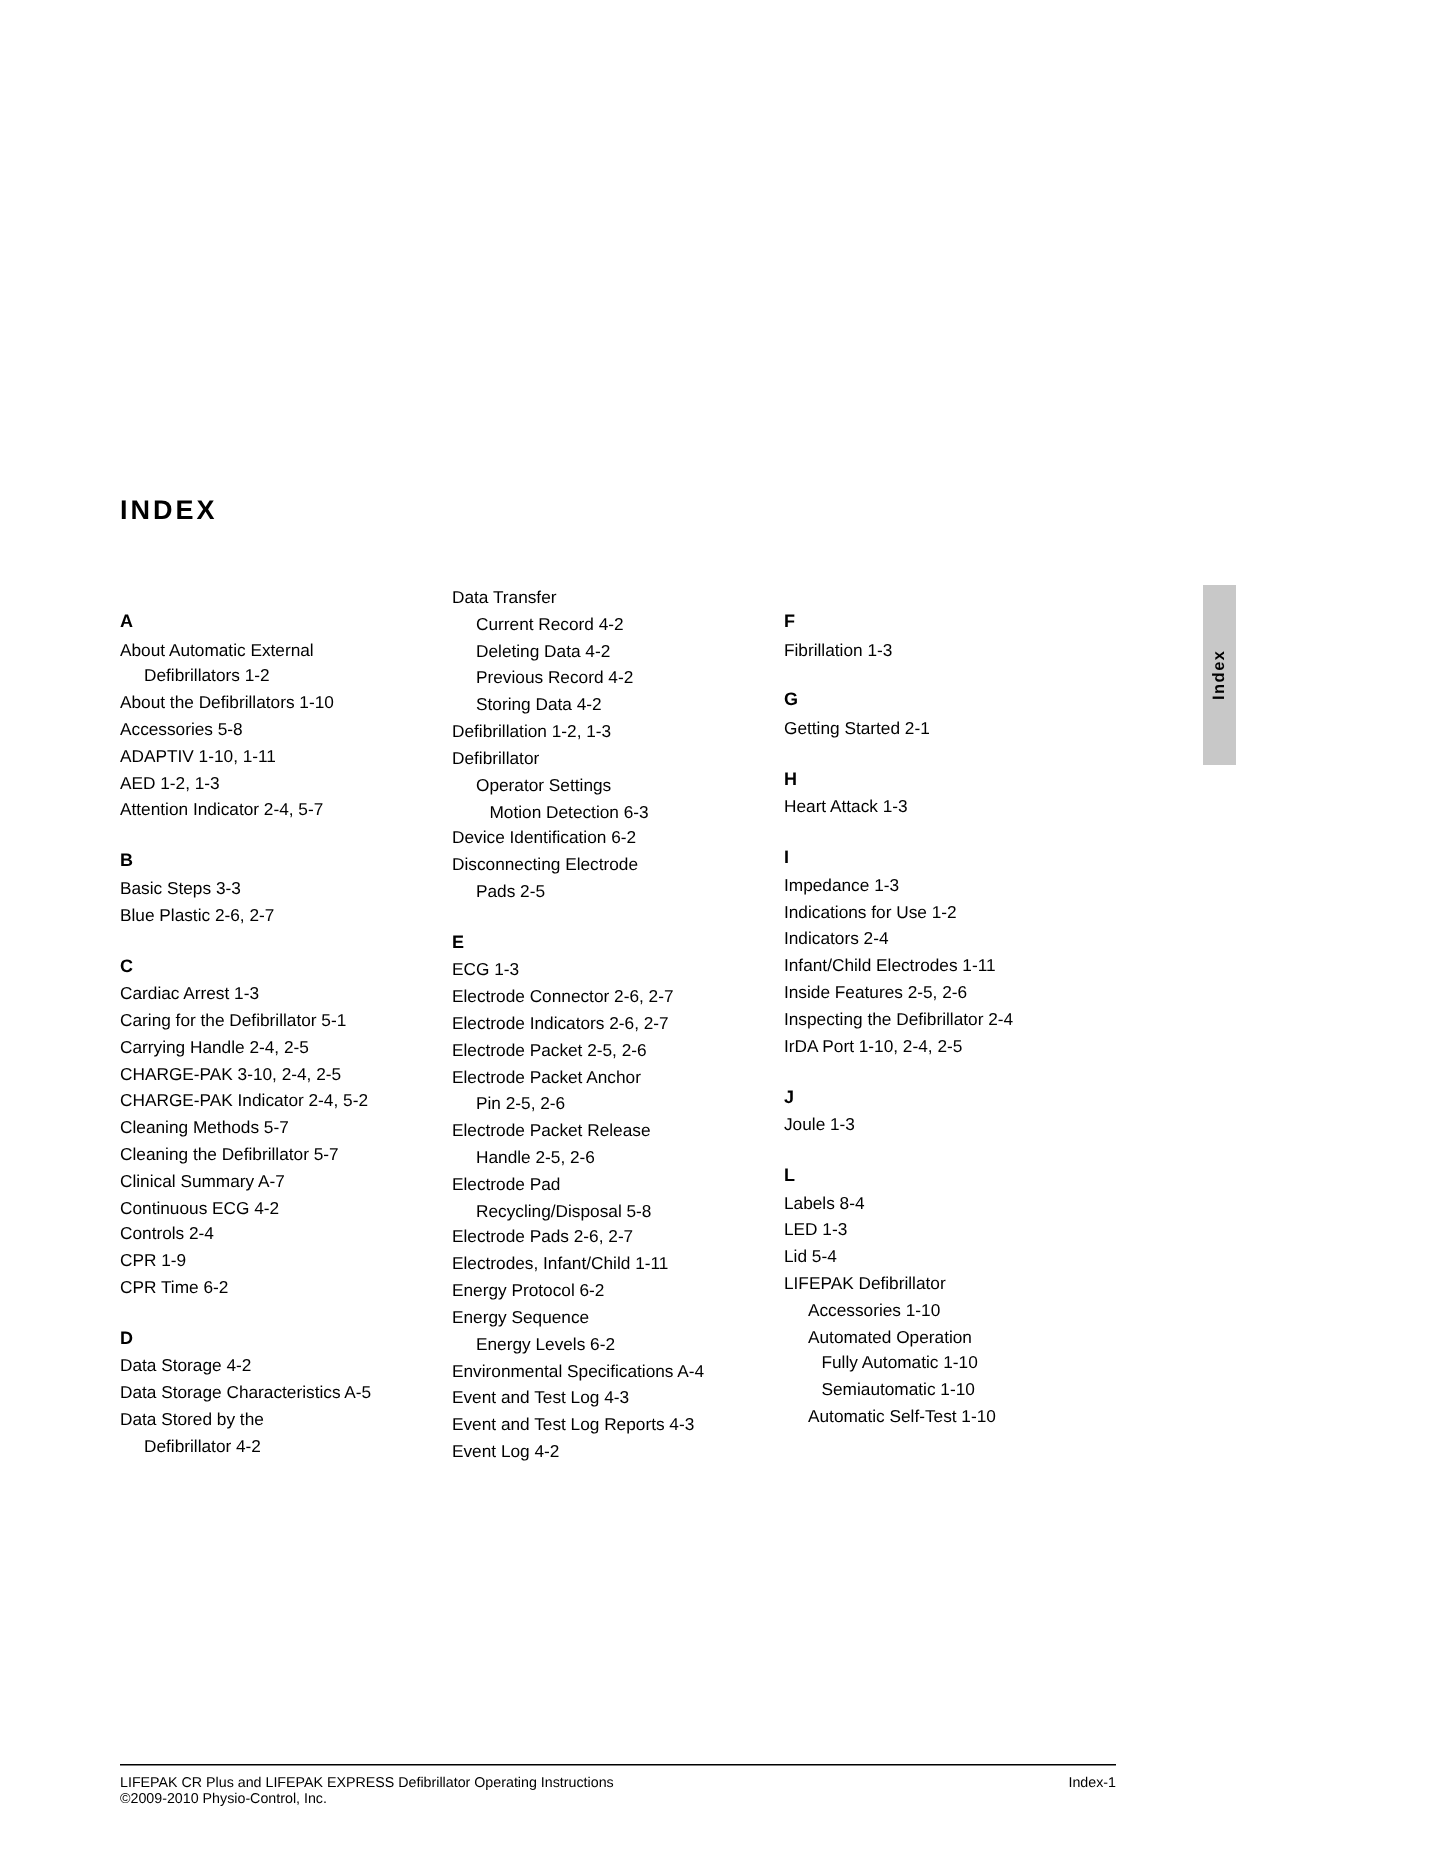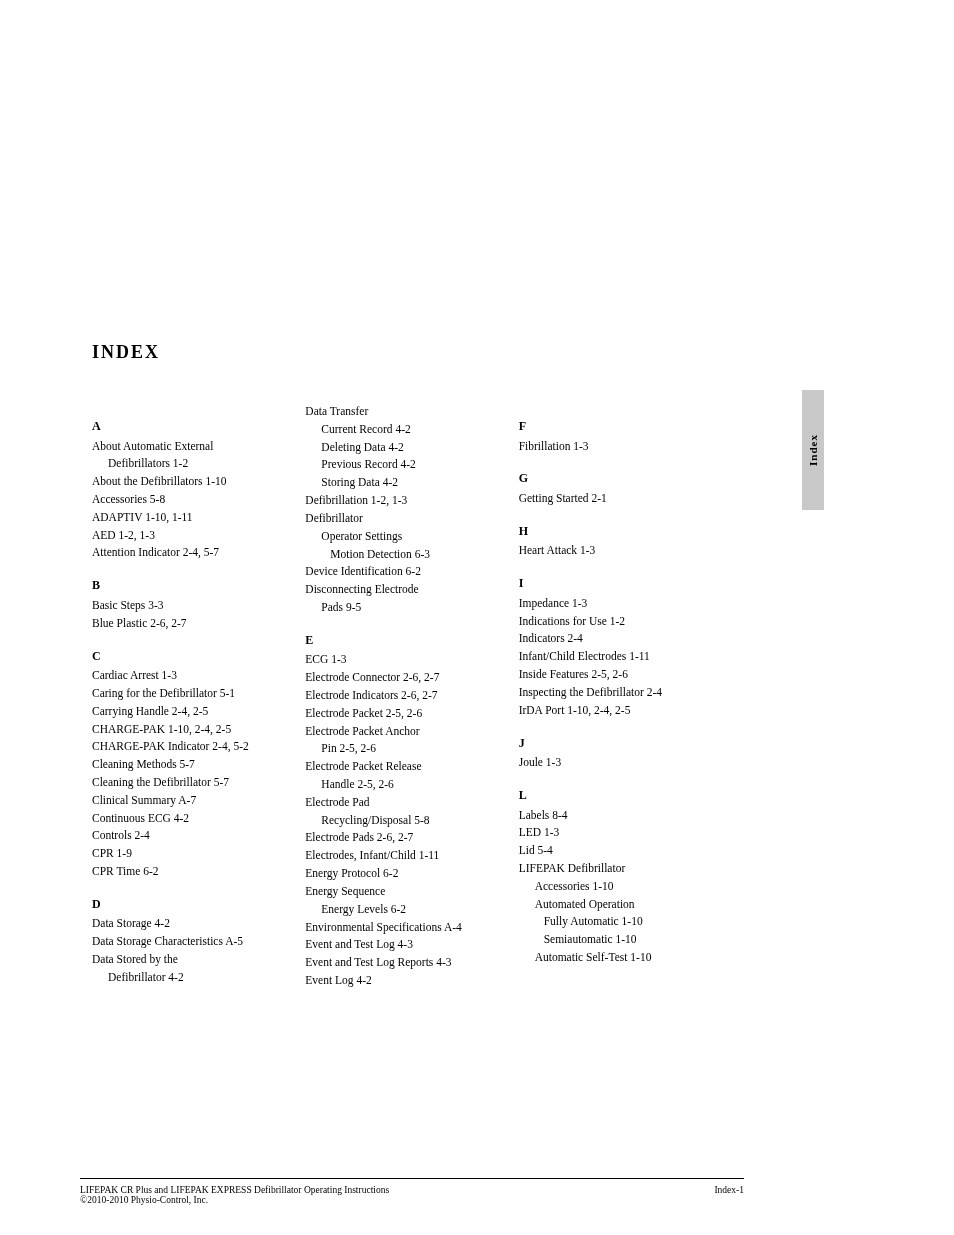--- a/index.html
+++ b/index.html
@@ -9,24 +9,23 @@
       background: #fff;
       font-family: Arial, Helvetica, sans-serif;
       font-size: 12px;
       color: #000;
       position: relative;
     }
 
     .page {
       width: 824px;
       min-height: 1235px;
-      padding: 12px;
+      padding: 0;
       position: relative;
       background: #fff;
-      font-family: Liberation Serif, serif;
     }
 
     
     .side-tab {
       position: absolute;
       right: 0;
       top: 390px;
       width: 22px;
       height: 120px;
       background: #c8c8c8;
@@ -140,21 +139,21 @@
         <span class="index-entry">Attention Indicator 2-4, 5-7</span>
 
         <span class="col-letter">B</span>
         <span class="index-entry">Basic Steps 3-3</span>
         <span class="index-entry">Blue Plastic 2-6, 2-7</span>
 
         <span class="col-letter">C</span>
         <span class="index-entry">Cardiac Arrest 1-3</span>
         <span class="index-entry">Caring for the Defibrillator 5-1</span>
         <span class="index-entry">Carrying Handle 2-4, 2-5</span>
-        <span class="index-entry">CHARGE-PAK 1-10, 2-4, 2-5</span>
+        <span class="index-entry">CHARGE-PAK 3-10, 2-4, 2-5</span>
         <span class="index-entry">CHARGE-PAK Indicator 2-4, 5-2</span>
         <span class="index-entry">Cleaning Methods 5-7</span>
         <span class="index-entry">Cleaning the Defibrillator 5-7</span>
         <span class="index-entry">Clinical Summary A-7</span>
         <span class="index-entry">Continuous ECG 4-2</span>
         <span class="index-entry">Controls 2-4</span>
         <span class="index-entry">CPR 1-9</span>
         <span class="index-entry">CPR Time 6-2</span>
 
         <span class="col-letter">D</span>
@@ -169,21 +168,21 @@
         <span class="index-entry-indent">Current Record 4-2</span>
         <span class="index-entry-indent">Deleting Data 4-2</span>
         <span class="index-entry-indent">Previous Record 4-2</span>
         <span class="index-entry-indent">Storing Data 4-2</span>
         <span class="index-entry">Defibrillation 1-2, 1-3</span>
         <span class="index-entry">Defibrillator</span>
         <span class="index-entry-indent">Operator Settings</span>
         <span class="index-entry-indent2">Motion Detection 6-3</span>
         <span class="index-entry">Device Identification 6-2</span>
         <span class="index-entry">Disconnecting Electrode</span>
-        <span class="index-entry-indent">Pads 9-5</span>
+        <span class="index-entry-indent">Pads 2-5</span>
 
         <span class="col-letter">E</span>
         <span class="index-entry">ECG 1-3</span>
         <span class="index-entry">Electrode Connector 2-6, 2-7</span>
         <span class="index-entry">Electrode Indicators 2-6, 2-7</span>
         <span class="index-entry">Electrode Packet 2-5, 2-6</span>
         <span class="index-entry">Electrode Packet Anchor</span>
         <span class="index-entry-indent">Pin 2-5, 2-6</span>
         <span class="index-entry">Electrode Packet Release</span>
         <span class="index-entry-indent">Handle 2-5, 2-6</span>
@@ -233,18 +232,18 @@
         <span class="index-entry-indent2">Semiautomatic 1-10</span>
         <span class="index-entry-indent">Automatic Self-Test 1-10</span>
       </div>
 
     </div>
   </div>
 
   <div class="footer">
     <div class="footer-left">
       <span>LIFEPAK CR Plus and LIFEPAK EXPRESS Defibrillator Operating Instructions</span>
-      <span>©2010-2010 Physio-Control, Inc.</span>
+      <span>©2009-2010 Physio-Control, Inc.</span>
     </div>
     <span>Index-1</span>
   </div>
 
 </div>
 
 </body></html>

